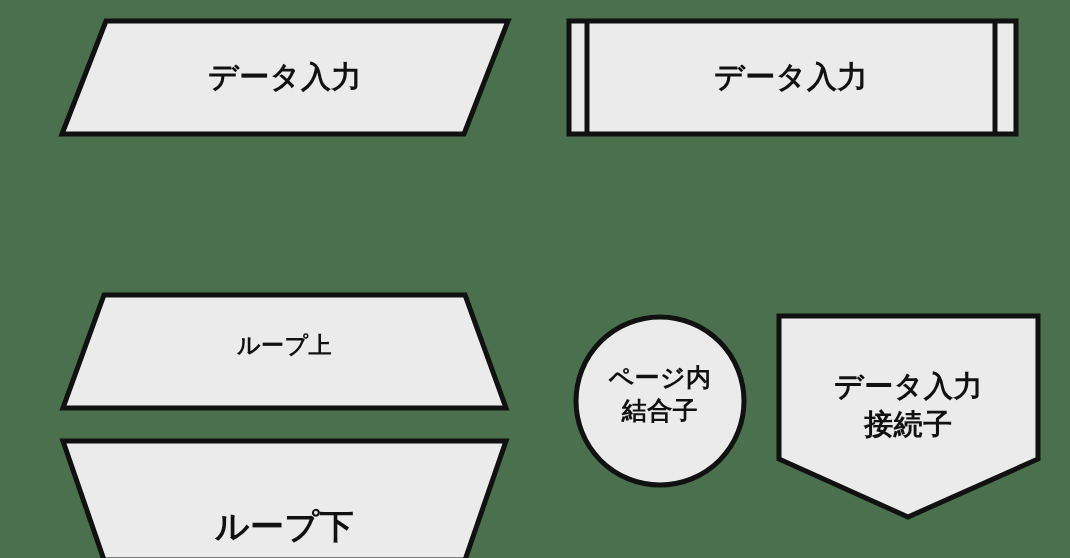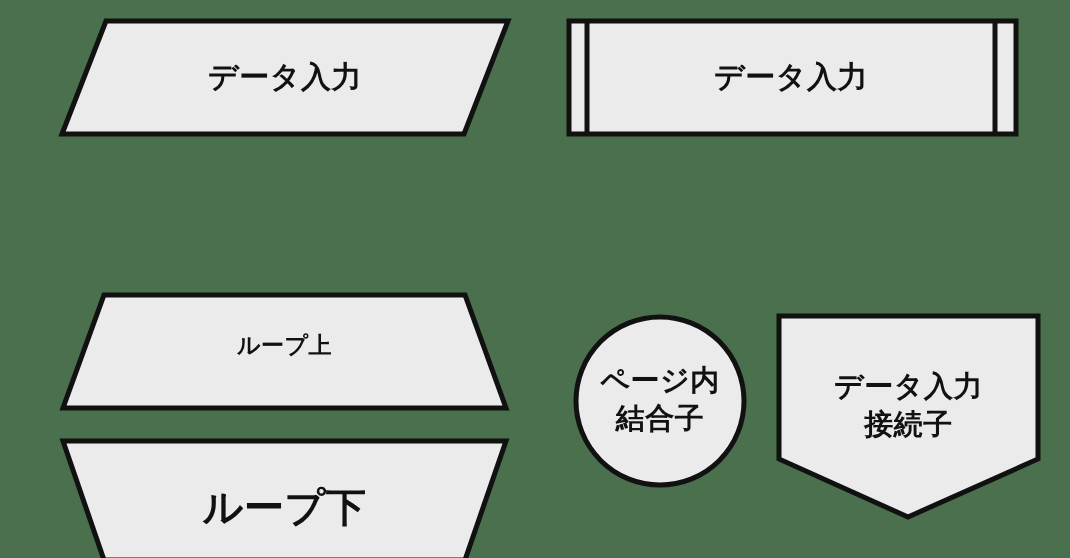--- a/index.html
+++ b/index.html
@@ -70,21 +70,21 @@
 
     <polygon class="shape-outline" points="751,316 1010,316 1010,459 880,517 751,459"></polygon>
   </svg>
 
   <div class="shape-label" style="left:34px; top:57px; width:446px; font-size:30px;">データ入力</div>
 
   <div class="shape-label" style="left:559px; top:57px; width:408px; font-size:30px;">データ入力</div>
 
   <div class="shape-label" style="left:35px; top:330px; width:443px; font-size:23px;">ループ上</div>
 
-  <div class="shape-label" style="left:35px; top:481px; width:443px; font-size:40px;">ループ下</div>
+  <div class="shape-label" style="left:35px; top:504px; width:443px; font-size:34px;">ループ下</div>
 
-  <div class="shape-label" style="left:548px; top:361px; width:168px; font-size:29px;">ページ内
+  <div class="shape-label" style="left:548px; top:361px; width:168px; font-size:25px;">ページ内
 結合子</div>
 
   <div class="shape-label" style="left:751px; top:367px; width:259px; font-size:29px;">データ入力
 接続子</div>
 
 </div>
 
 </body></html>

